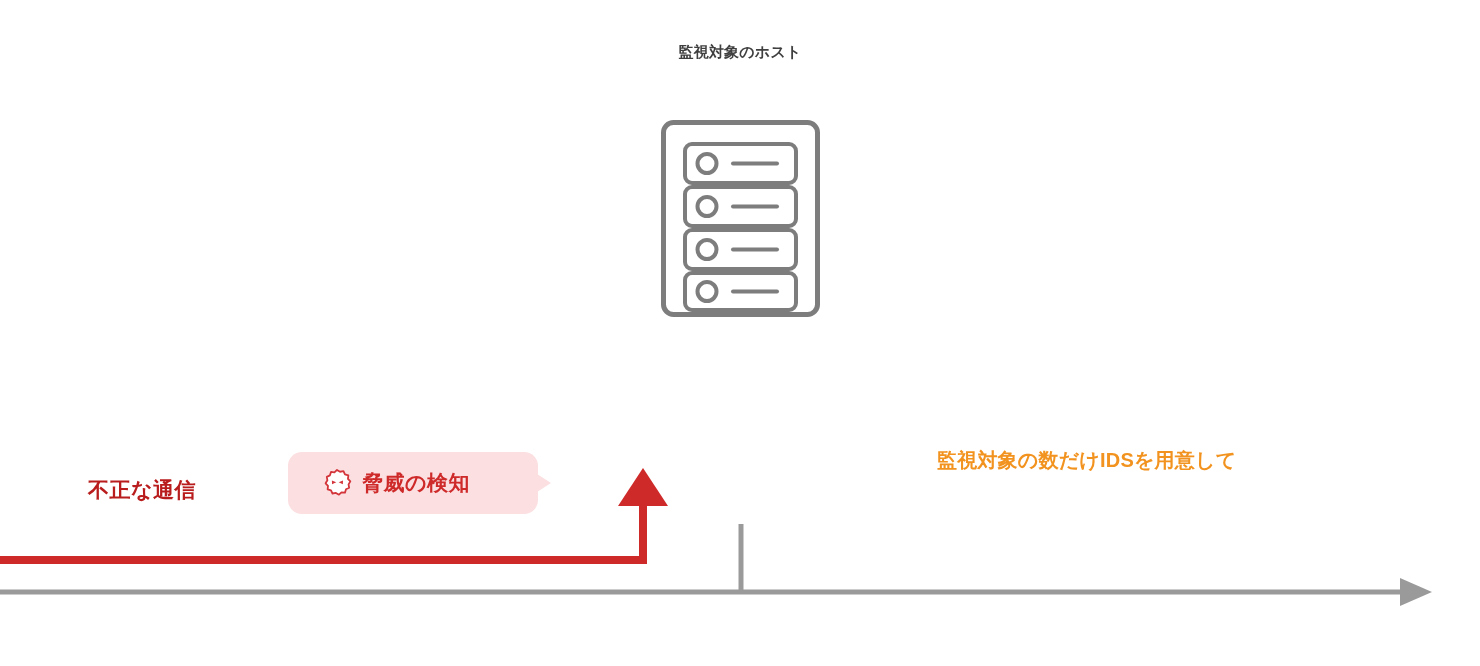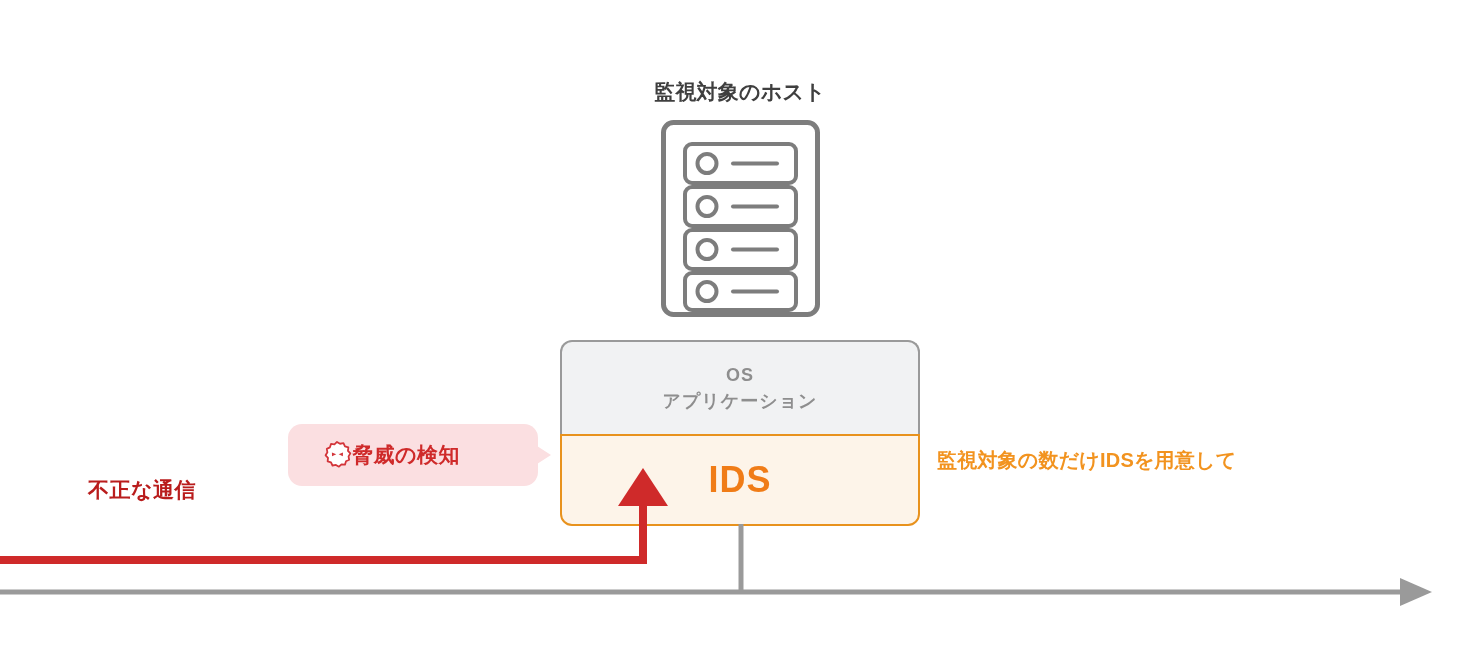--- a/index.html
+++ b/index.html
@@ -21,24 +21,23 @@
 
   
   .host-title {
     position: absolute;
     left: 440px;
     top: 36px;
     width: 600px;
     text-align: center;
     color: #3f3f3f;
     font-weight: bold;
-    font-size: 21px;
+    font-size: 15px;
     line-height: 31px;
     letter-spacing: 0.2px;
-    margin-top: 40px;
   }
   .host-title .line2 { display: block; }
 
   
   .server-icon {
     position: absolute;
     left: 661px;
     top: 120px;
     width: 159px;
     height: 197px;
@@ -89,27 +88,28 @@
     color: #f07c17;
     font-weight: bold;
     font-size: 36px;
     letter-spacing: 1px;
   }
 
   
   .threat-badge {
     position: absolute;
     left: 288px;
-    top: 424px;
+    top: 452px;
     width: 250px;
     height: 62px;
     background: #fbdfe1;
     border-radius: 14px;
     display: flex;
     align-items: center;
+    gap: 10px;
     padding-left: 34px;
     box-sizing: border-box;
   }
   .threat-badge .tail {
     position: absolute;
     left: 249px;
     top: 22px;
     width: 0;
     height: 0;
     border-top: 9px solid transparent;
@@ -185,29 +185,20 @@
       </g>
       <g stroke="#7d7d7d" stroke-width="4" stroke-linecap="round">
         <line x1="72" y1="43.5" x2="116" y2="43.5"></line>
         <line x1="72" y1="86.5" x2="116" y2="86.5"></line>
         <line x1="72" y1="129.5" x2="116" y2="129.5"></line>
         <line x1="72" y1="171.5" x2="116" y2="171.5"></line>
       </g>
     </svg>
   </div>
 
-  <div class="stack-box">
-    <div class="stack-os">
-      <span>OS</span>
-      <span>アプリケーション</span>
-    </div>
-    <div class="stack-ids">
-      <span>IDS</span>
-    </div>
-  </div>
 
   <div class="threat-badge">
     <span class="tail"></span>
     <svg class="virus-icon" viewBox="0 0 40 40" xmlns="http://www.w3.org/2000/svg">
       <path d="M20 2.6 L24.0 5.0 L28.6 4.2 L30.6 8.4 L35.1 9.8 L34.6 14.4 L37.8 17.8
                L35.4 21.8 L36.2 26.4 L32.0 28.4 L30.6 32.9 L26.0 32.4 L22.6 35.6
                L18.6 33.2 L14.0 34.0 L12.0 29.8 L7.5 28.4 L8.0 23.8 L4.8 20.4
                L7.2 16.4 L6.4 11.8 L10.6 9.8 L12.0 5.3 L16.6 5.8 Z" fill="#ffffff" stroke="#d3353a" stroke-width="2.4" stroke-linejoin="round"></path>
       <path d="M13.2 16.6 L19.0 19.0 L13.4 21.6 Z" fill="#d3353a"></path>
       <path d="M28.0 16.6 L22.2 19.0 L27.8 21.6 Z" fill="#d3353a"></path>

